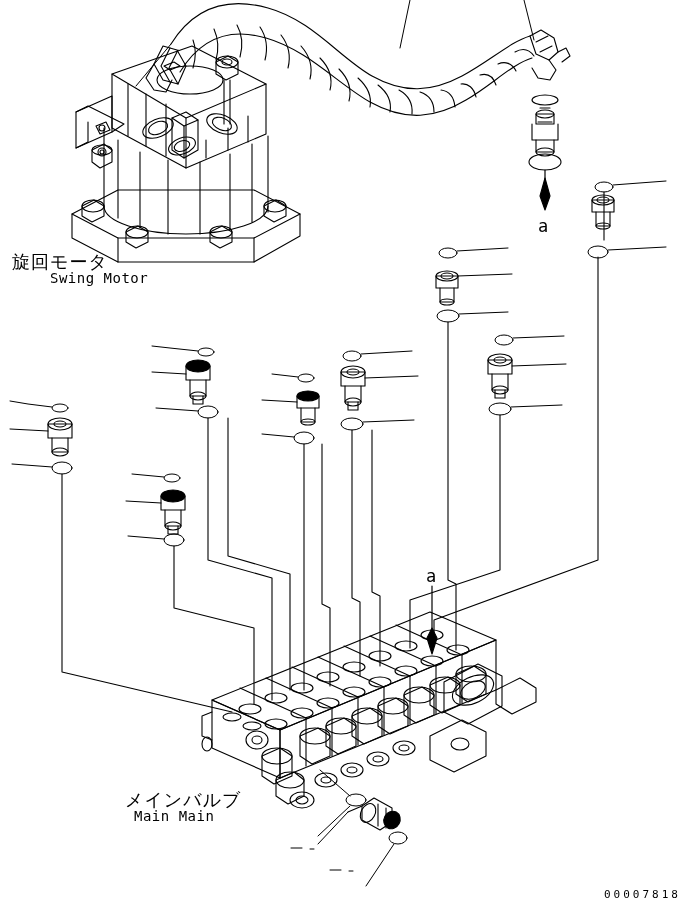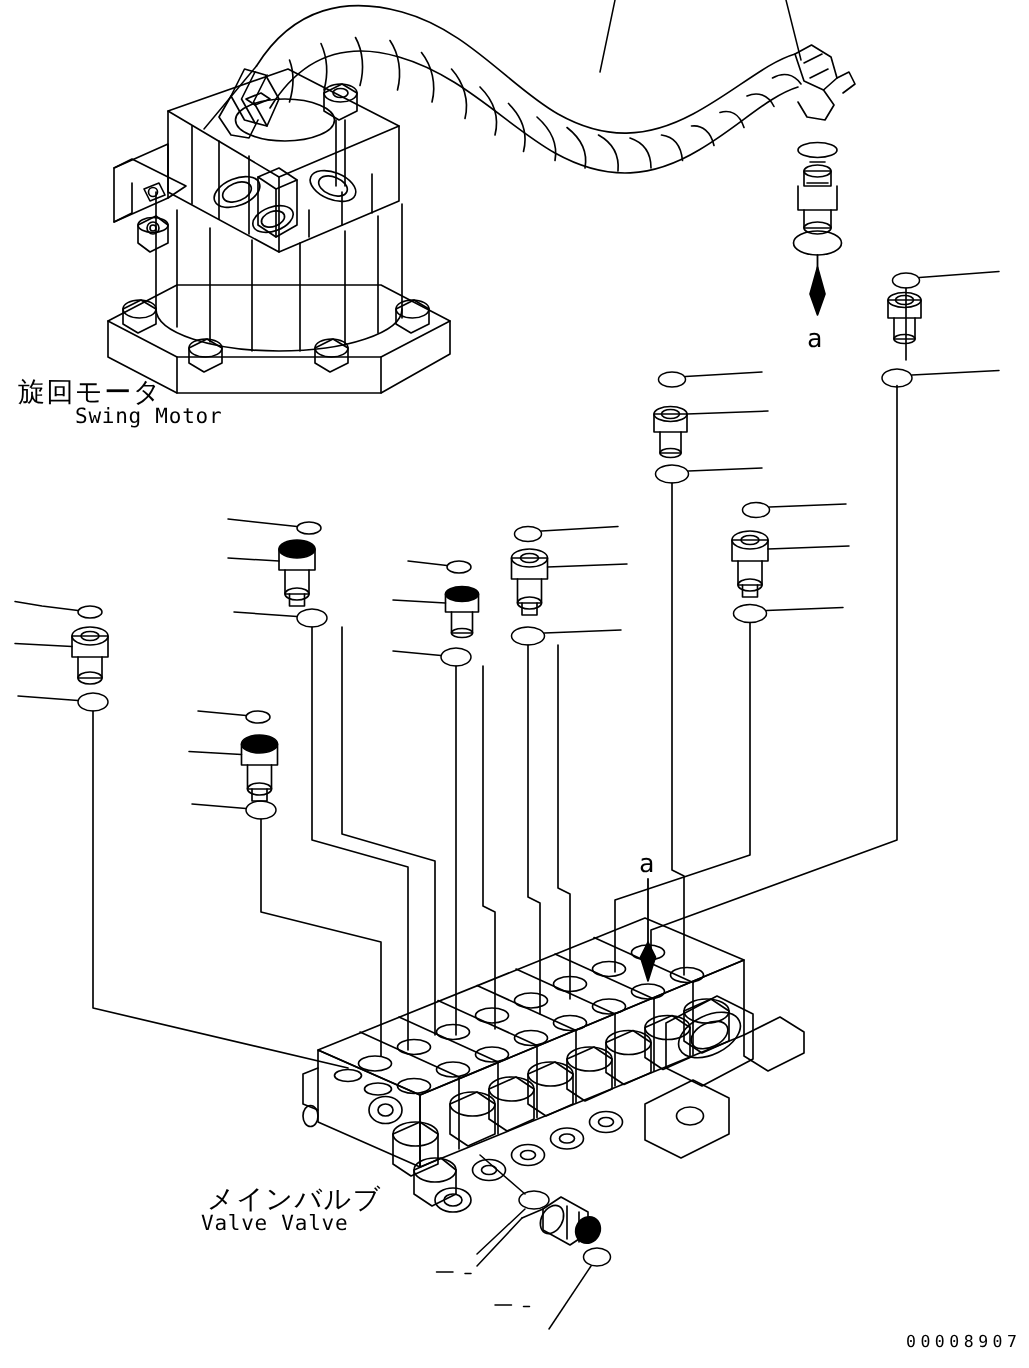--- a/index.html
+++ b/index.html
@@ -451,22 +451,22 @@
         <path d="M432,586 L432,640" stroke-width="1.2"></path>
         <path d="M432,628 L427,638 L432,654 L437,638 Z" fill="#000000" stroke="#000000"></path>
       </g>
 
     </g>
   </svg>
 
   <div class="lbl lbl-jp" style="left:12px; top:251px;">旋回モータ</div>
   <div class="lbl lbl-en" style="left:6px; top:270px;margin-left:44px;">Swing Motor</div>
 
-  <div class="lbl lbl-jp" style="left:138px; top:789px;">メインバルブ</div>
-  <div class="lbl lbl-en" style="left:134px; top:808px;">Valve Valve</div>
+  <div class="lbl lbl-jp" style="left:125px; top:789px;">メインバルブ</div>
+  <div class="lbl lbl-en" style="left:134px; top:808px;">Main Main</div>
 
   <div class="lbl lbl-ref" style="left:538px; top:216px;">a</div>
 
   <div class="lbl lbl-ref" style="left:426px; top:566px;">a</div>
 
-  <div class="lbl lbl-code" style="left:604px; top:889px;">00008907</div>
+  <div class="lbl lbl-code" style="left:604px; top:889px;">00007818</div>
 
 </div>
 
 </body></html>

